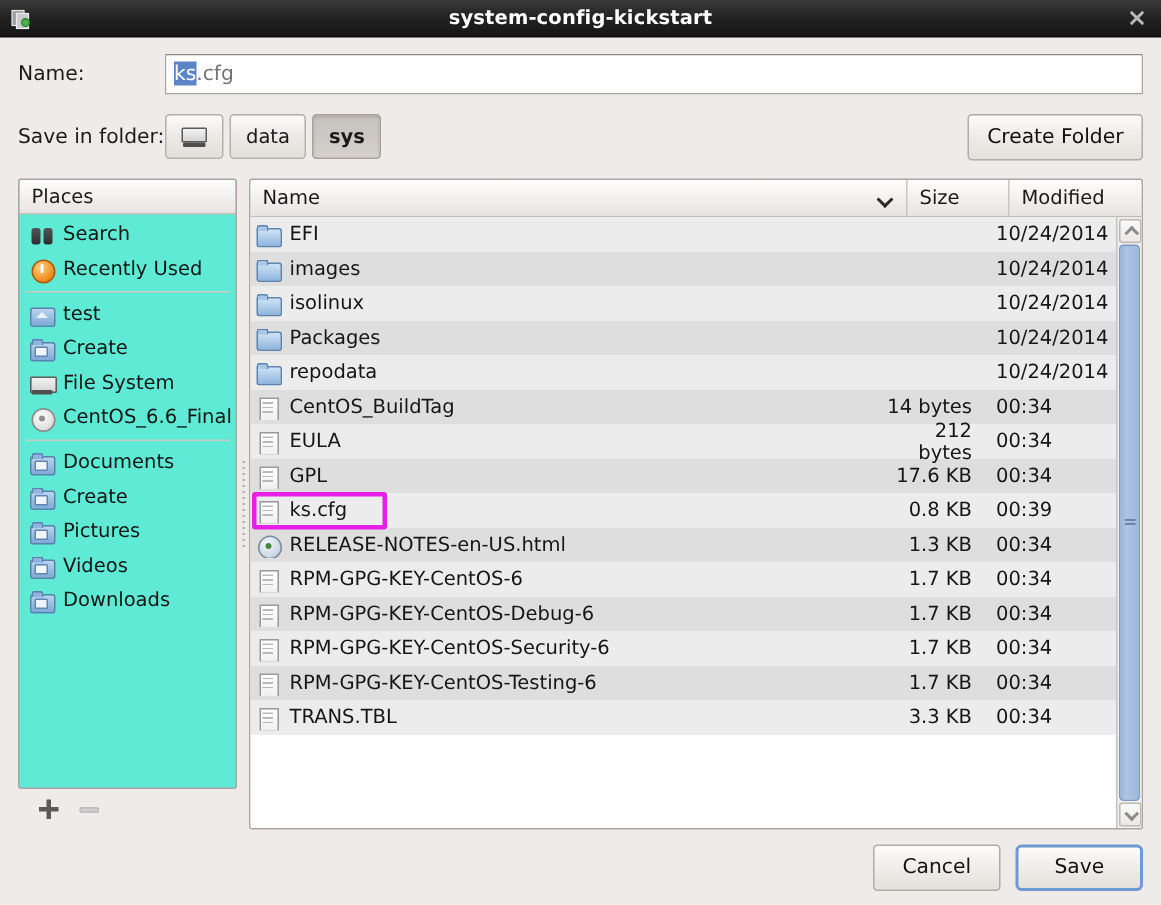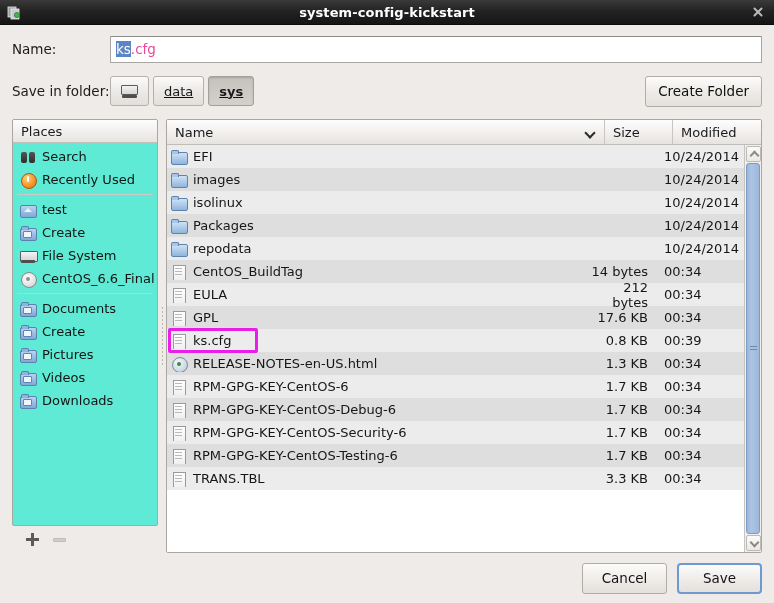--- a/index.html
+++ b/index.html
@@ -91,34 +91,33 @@
     align-items: center;
     padding: 0 5px;
     font-size: 13.5px;
     overflow: hidden;
     white-space: nowrap;
   }
   .name-input .sel {
     background: #5c85c6;
     color: #ffffff;
   }
-  .name-input .rest { color: #ec4899; text-align: right; }
+  .name-input .rest { color: #737373; text-align: right; }
 
   .row-folder {
     display: flex;
     align-items: center;
     height: 34px;
     margin-top: 10px;
   }
   .lbl-folder { width: 98px; flex: 0 0 98px; }
   .pathbar {
     display: flex;
     align-items: center;
     gap: 4px;
-    text-decoration: underline;
   }
   .pbtn {
     height: 30px;
     min-width: 30px;
     padding: 0 10px;
     display: flex;
     align-items: center;
     justify-content: center;
     font-size: 13px;
     border: 1px solid #b4b0ab;

